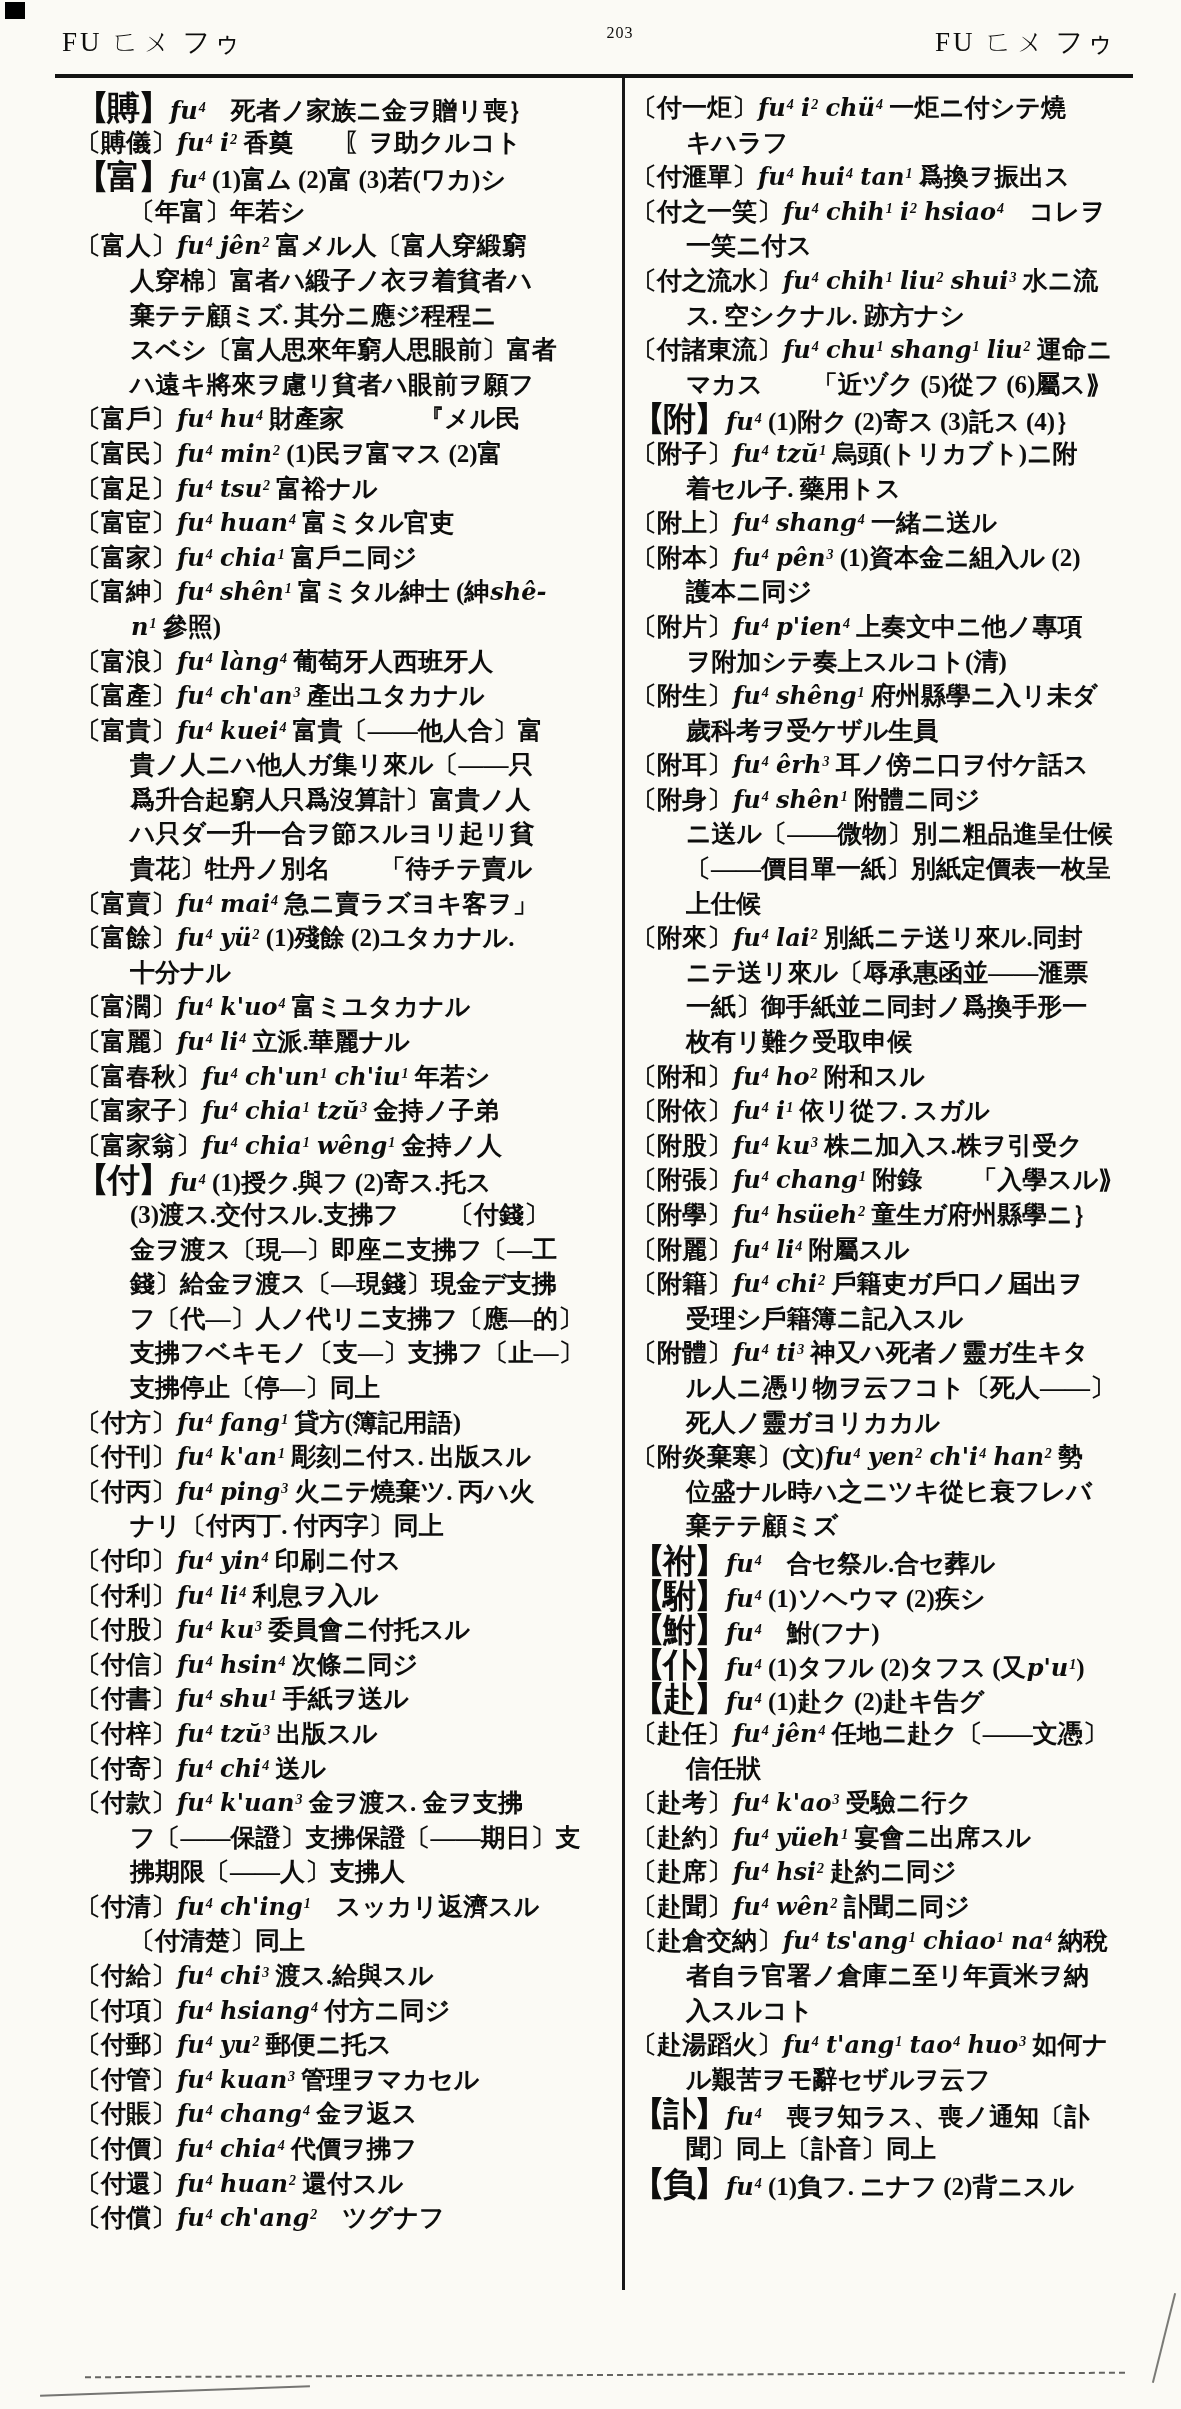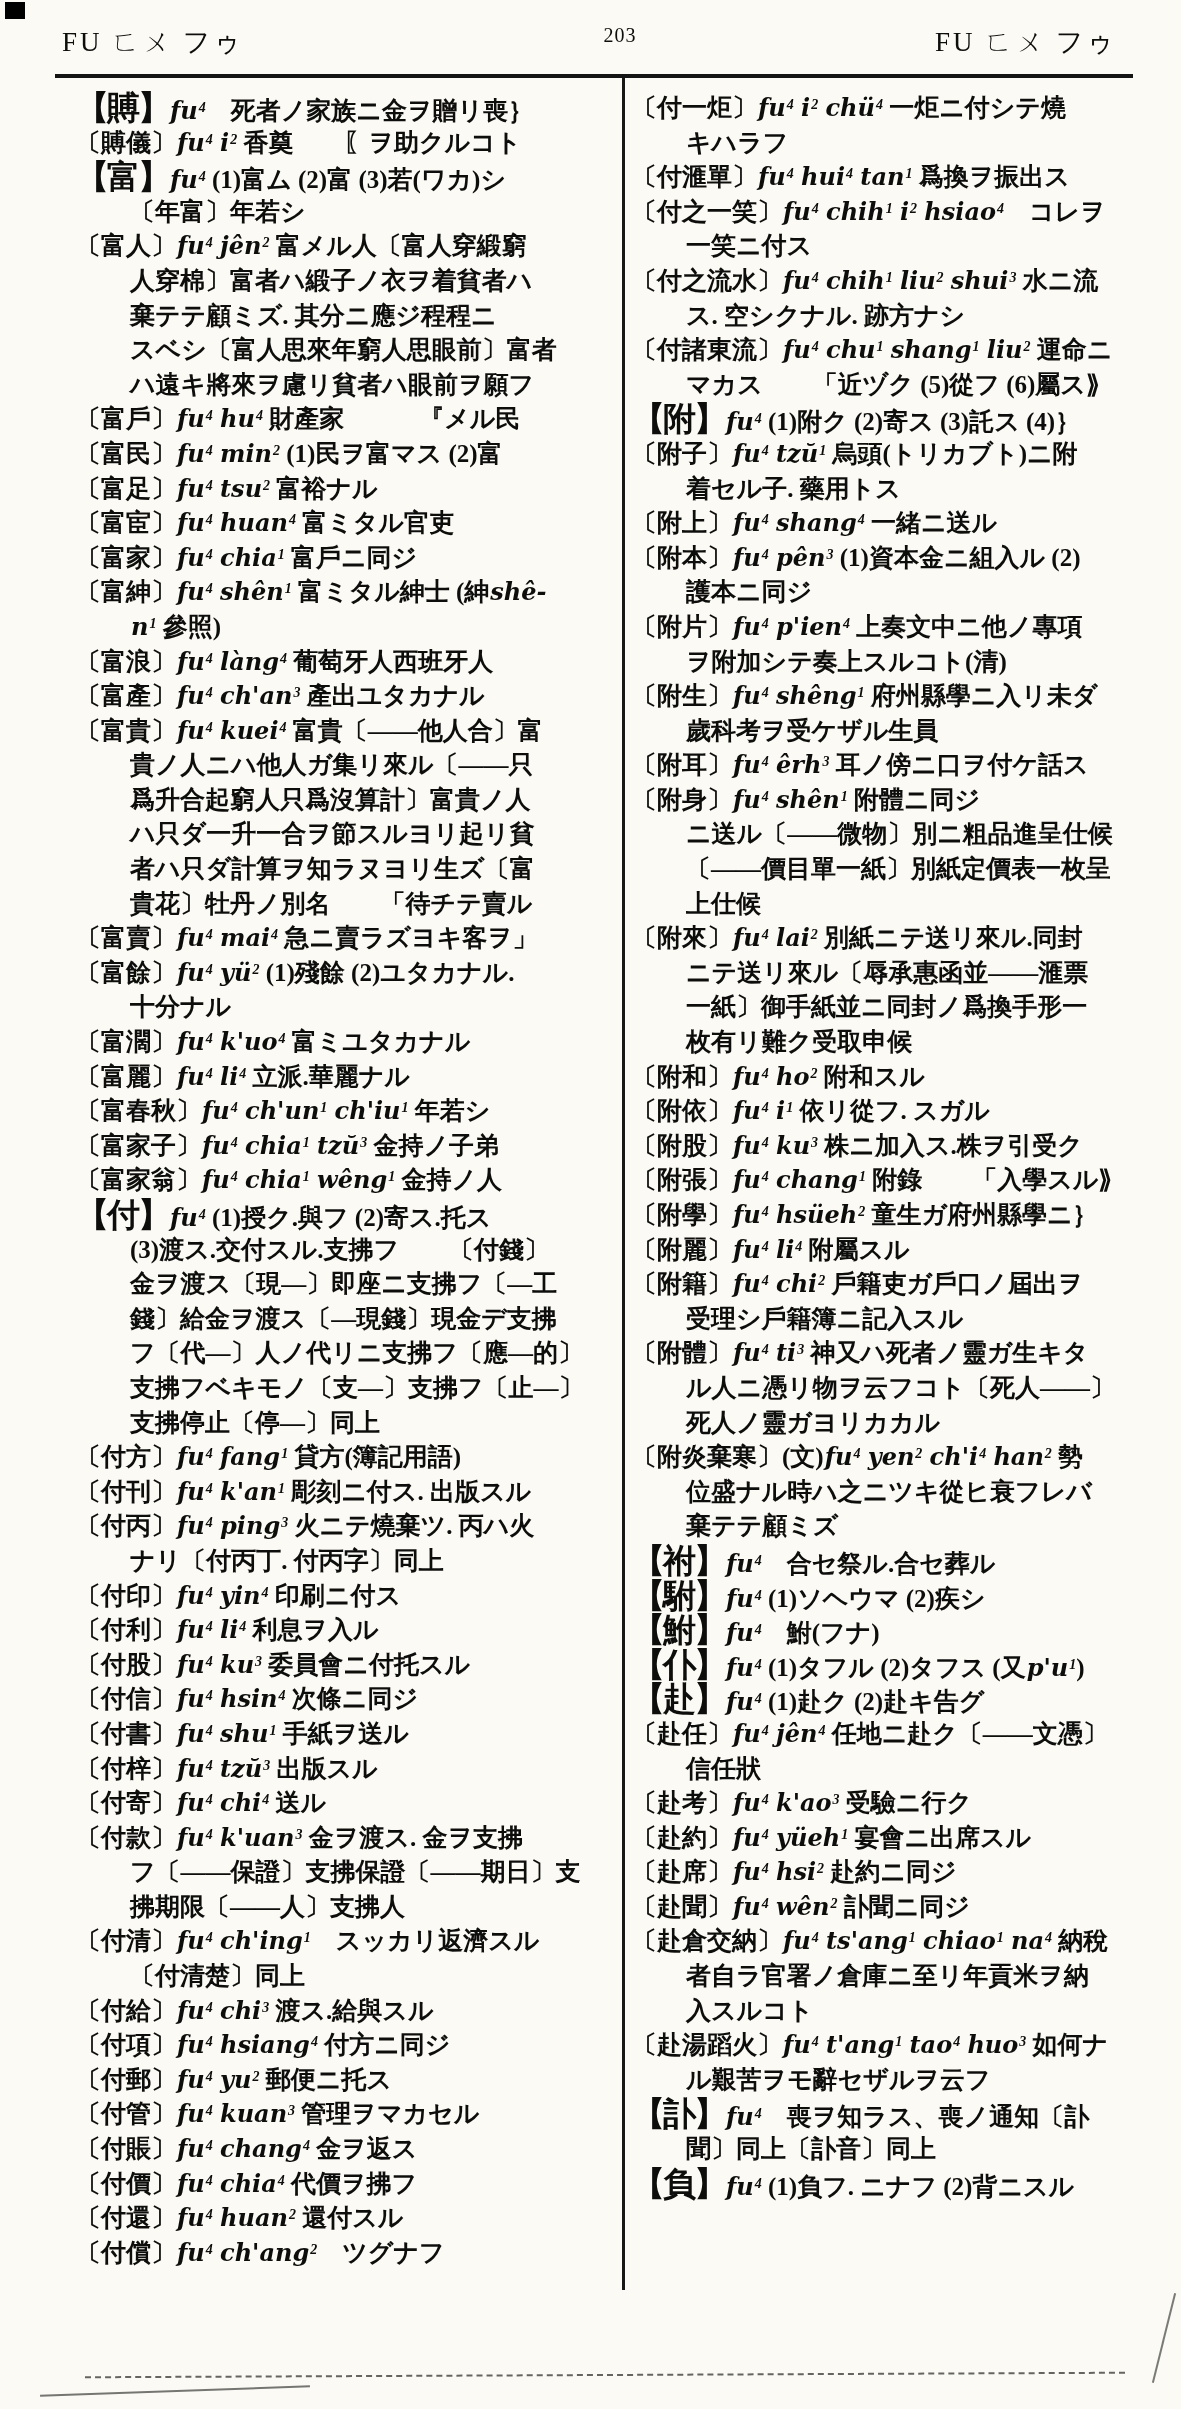--- a/index.html
+++ b/index.html
@@ -5,21 +5,21 @@
   html,body { margin:0; padding:0; }
   body { width:1181px; height:2409px; background:#e8e6e0; }
   .page {
     position:relative; width:1181px; height:2409px; overflow:hidden;
     background:#fbfaf5; color:#0d0d0c;
     font-family:"Liberation Serif","DejaVu Serif",serif;
   }
   .corner-blot { position:absolute; left:5px; top:2px; width:20px; height:17px; background:#000; }
   .hdr { position:absolute; top:24px; font-weight:normal; font-size:27px; letter-spacing:3px; white-space:nowrap; }
   .hdr-left  { left:62px; }
-  .hdr-center{ left:557px; width:126px; text-align:center; font-size:20px; letter-spacing:1px; }
+  .hdr-center{ left:557px; width:126px; text-align:center; font-size:16px; letter-spacing:1px; }
   .hdr-right { right:64px; }
   .rule-top { position:absolute; left:55px; top:74px; width:1078px; height:4px; background:#141414; }
   .divider  { position:absolute; left:622px; top:78px; width:3px; height:2212px; background:#171717; }
   .col { position:absolute; top:91px; }
   .col-left  { left:76px;  width:556px; }
   .col-right { left:632px; width:520px; }
   .line {
     height:34.6px; line-height:34.6px; font-size:25px; font-weight:bold;
     white-space:nowrap; letter-spacing:0px;
   }
@@ -72,21 +72,20 @@
       <div class="line">〔富宦〕<i>fu</i><sup>4</sup> <i>huan</i><sup>4</sup> 富ミタル官吏</div>
       <div class="line">〔富家〕<i>fu</i><sup>4</sup> <i>chia</i><sup>1</sup> 富戶ニ同ジ</div>
       <div class="line">〔富紳〕<i>fu</i><sup>4</sup> <i>shên</i><sup>1</sup> 富ミタル紳士 (紳<i>shê-</i></div>
       <div class="line indent"><i>n</i><sup>1</sup> 參照)</div>
       <div class="line">〔富浪〕<i>fu</i><sup>4</sup> <i>làng</i><sup>4</sup> 葡萄牙人西班牙人</div>
       <div class="line">〔富產〕<i>fu</i><sup>4</sup> <i>ch'an</i><sup>3</sup> 產出ユタカナル</div>
       <div class="line">〔富貴〕<i>fu</i><sup>4</sup> <i>kuei</i><sup>4</sup> 富貴〔——他人合〕富</div>
       <div class="line indent">貴ノ人ニハ他人ガ集リ來ル〔——只</div>
       <div class="line indent">爲升合起窮人只爲沒算計〕富貴ノ人</div>
       <div class="line indent">ハ只ダ一升一合ヲ節スルヨリ起リ貧</div>
-      <div class="line indent">者ハ只ダ計算ヲ知ラヌヨリ生ズ〔富</div>
       <div class="line indent">貴花〕牡丹ノ別名　　「待チテ賣ル</div>
       <div class="line">〔富賣〕<i>fu</i><sup>4</sup> <i>mai</i><sup>4</sup> 急ニ賣ラズヨキ客ヲ」</div>
       <div class="line">〔富餘〕<i>fu</i><sup>4</sup> <i>yü</i><sup>2</sup> (1)殘餘 (2)ユタカナル.</div>
       <div class="line indent">十分ナル</div>
       <div class="line">〔富濶〕<i>fu</i><sup>4</sup> <i>k'uo</i><sup>4</sup> 富ミユタカナル</div>
       <div class="line">〔富麗〕<i>fu</i><sup>4</sup> <i>li</i><sup>4</sup> 立派.華麗ナル</div>
       <div class="line">〔富春秋〕<i>fu</i><sup>4</sup> <i>ch'un</i><sup>1</sup> <i>ch'iu</i><sup>1</sup> 年若シ</div>
       <div class="line">〔富家子〕<i>fu</i><sup>4</sup> <i>chia</i><sup>1</sup> <i>tzŭ</i><sup>3</sup> 金持ノ子弟</div>
       <div class="line">〔富家翁〕<i>fu</i><sup>4</sup> <i>chia</i><sup>1</sup> <i>wêng</i><sup>1</sup> 金持ノ人</div>
       <div class="line"><span class="hw">【付】</span><i>fu</i><sup>4</sup> (1)授ク.與フ (2)寄ス.托ス</div>

